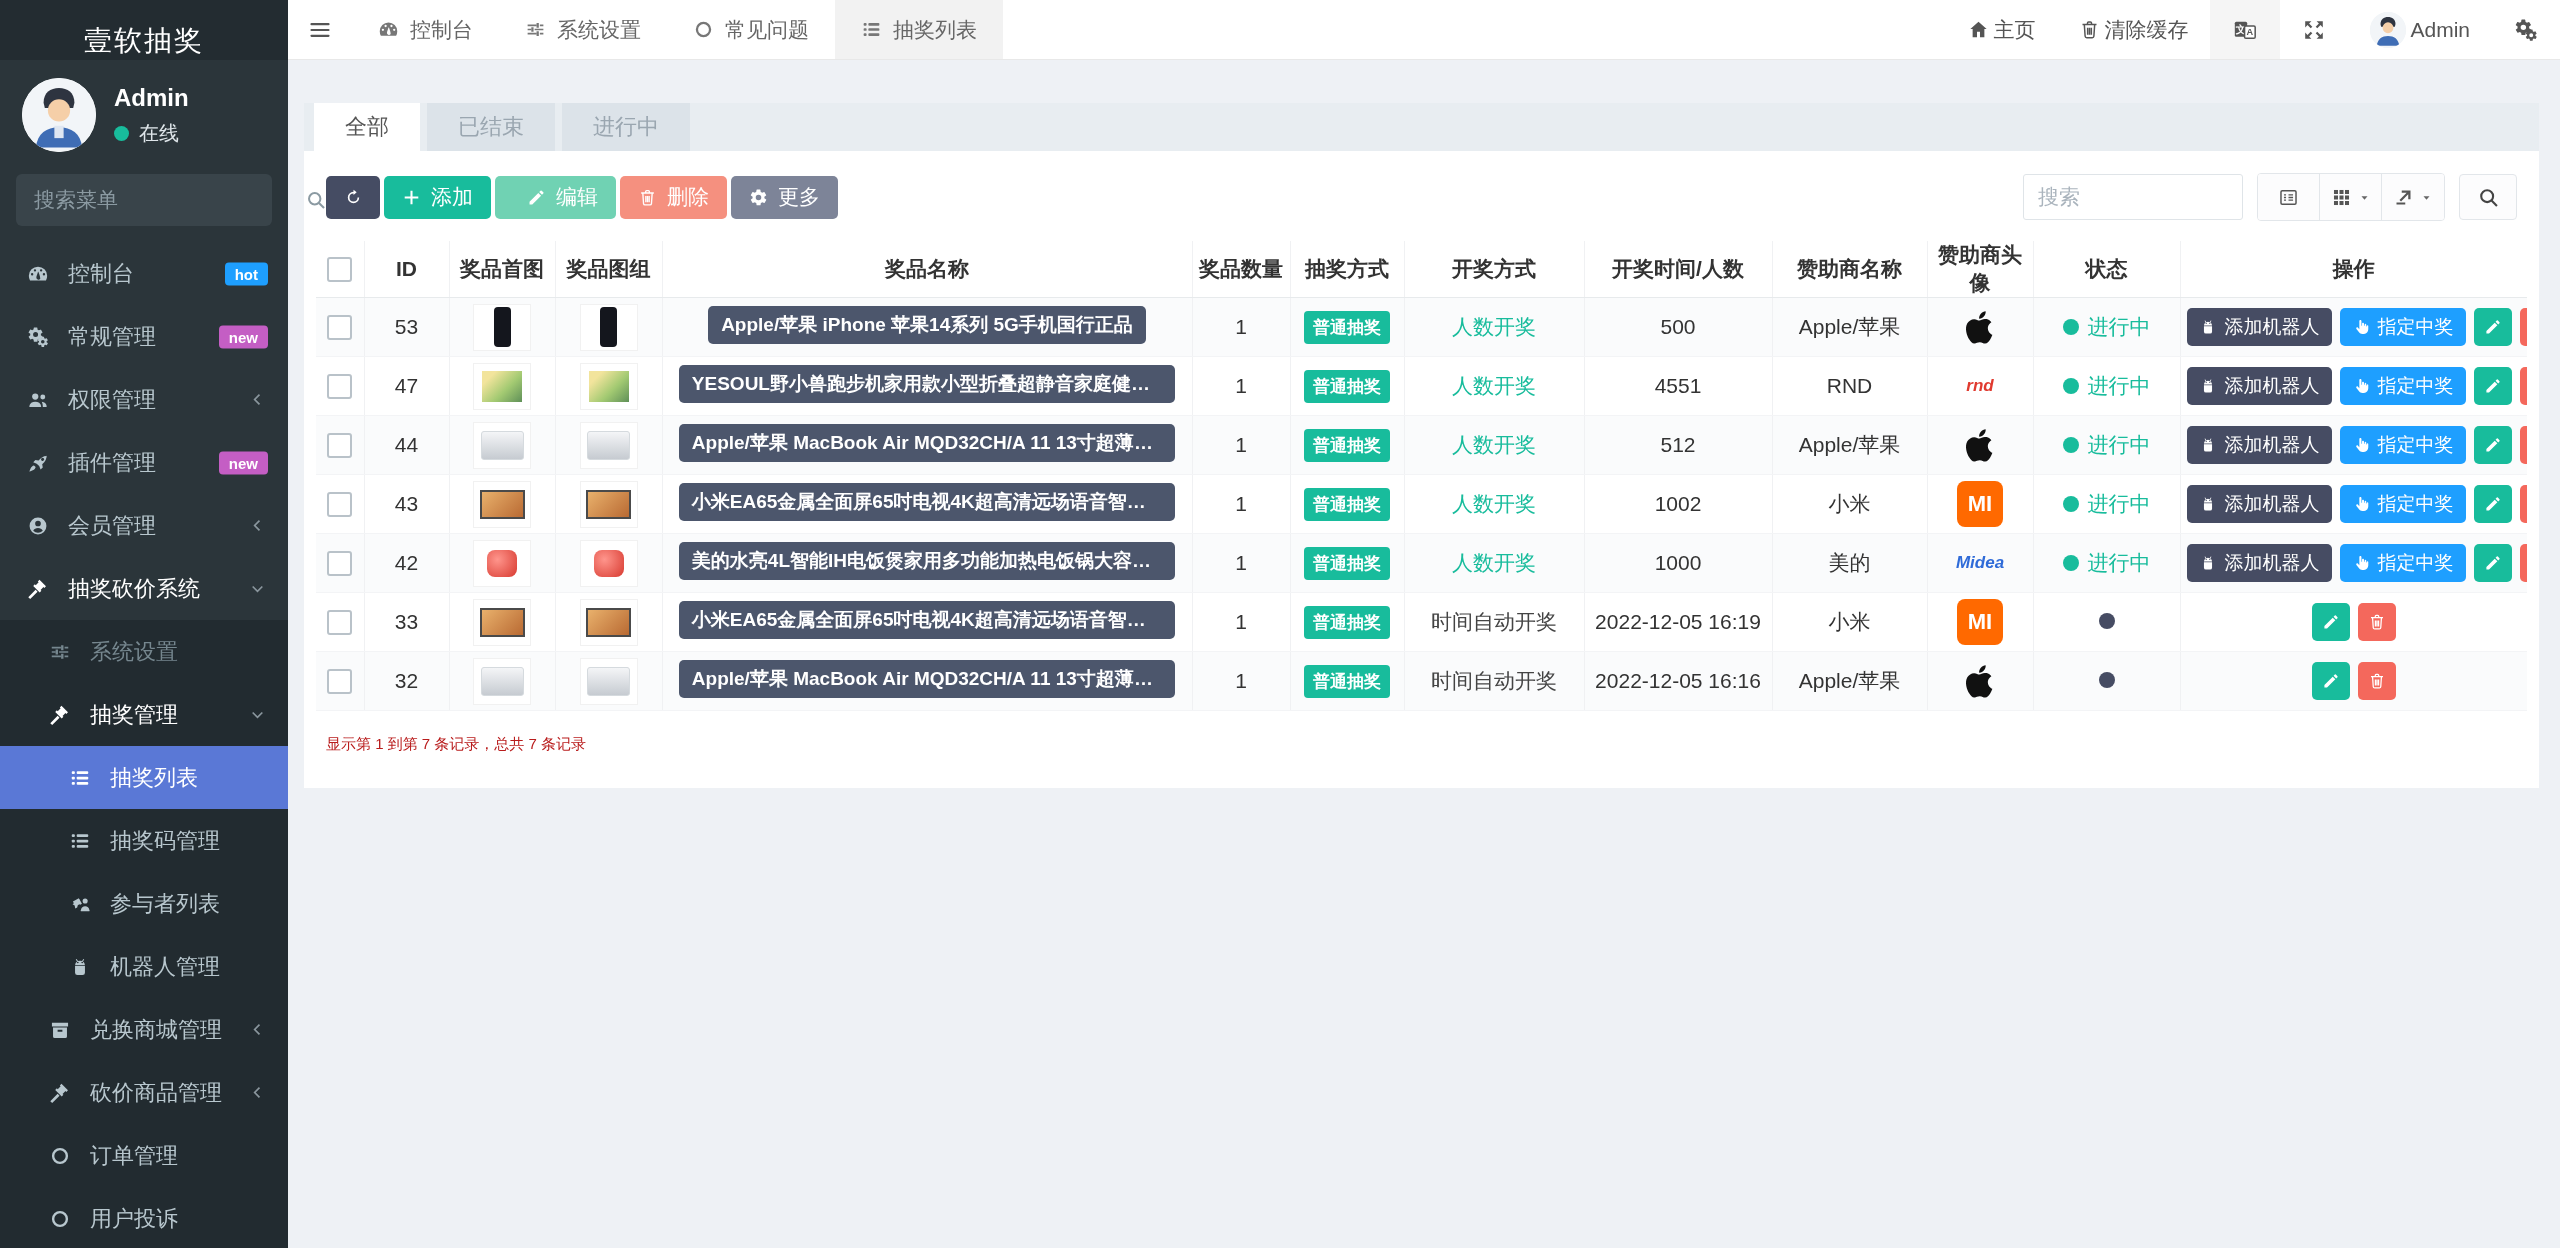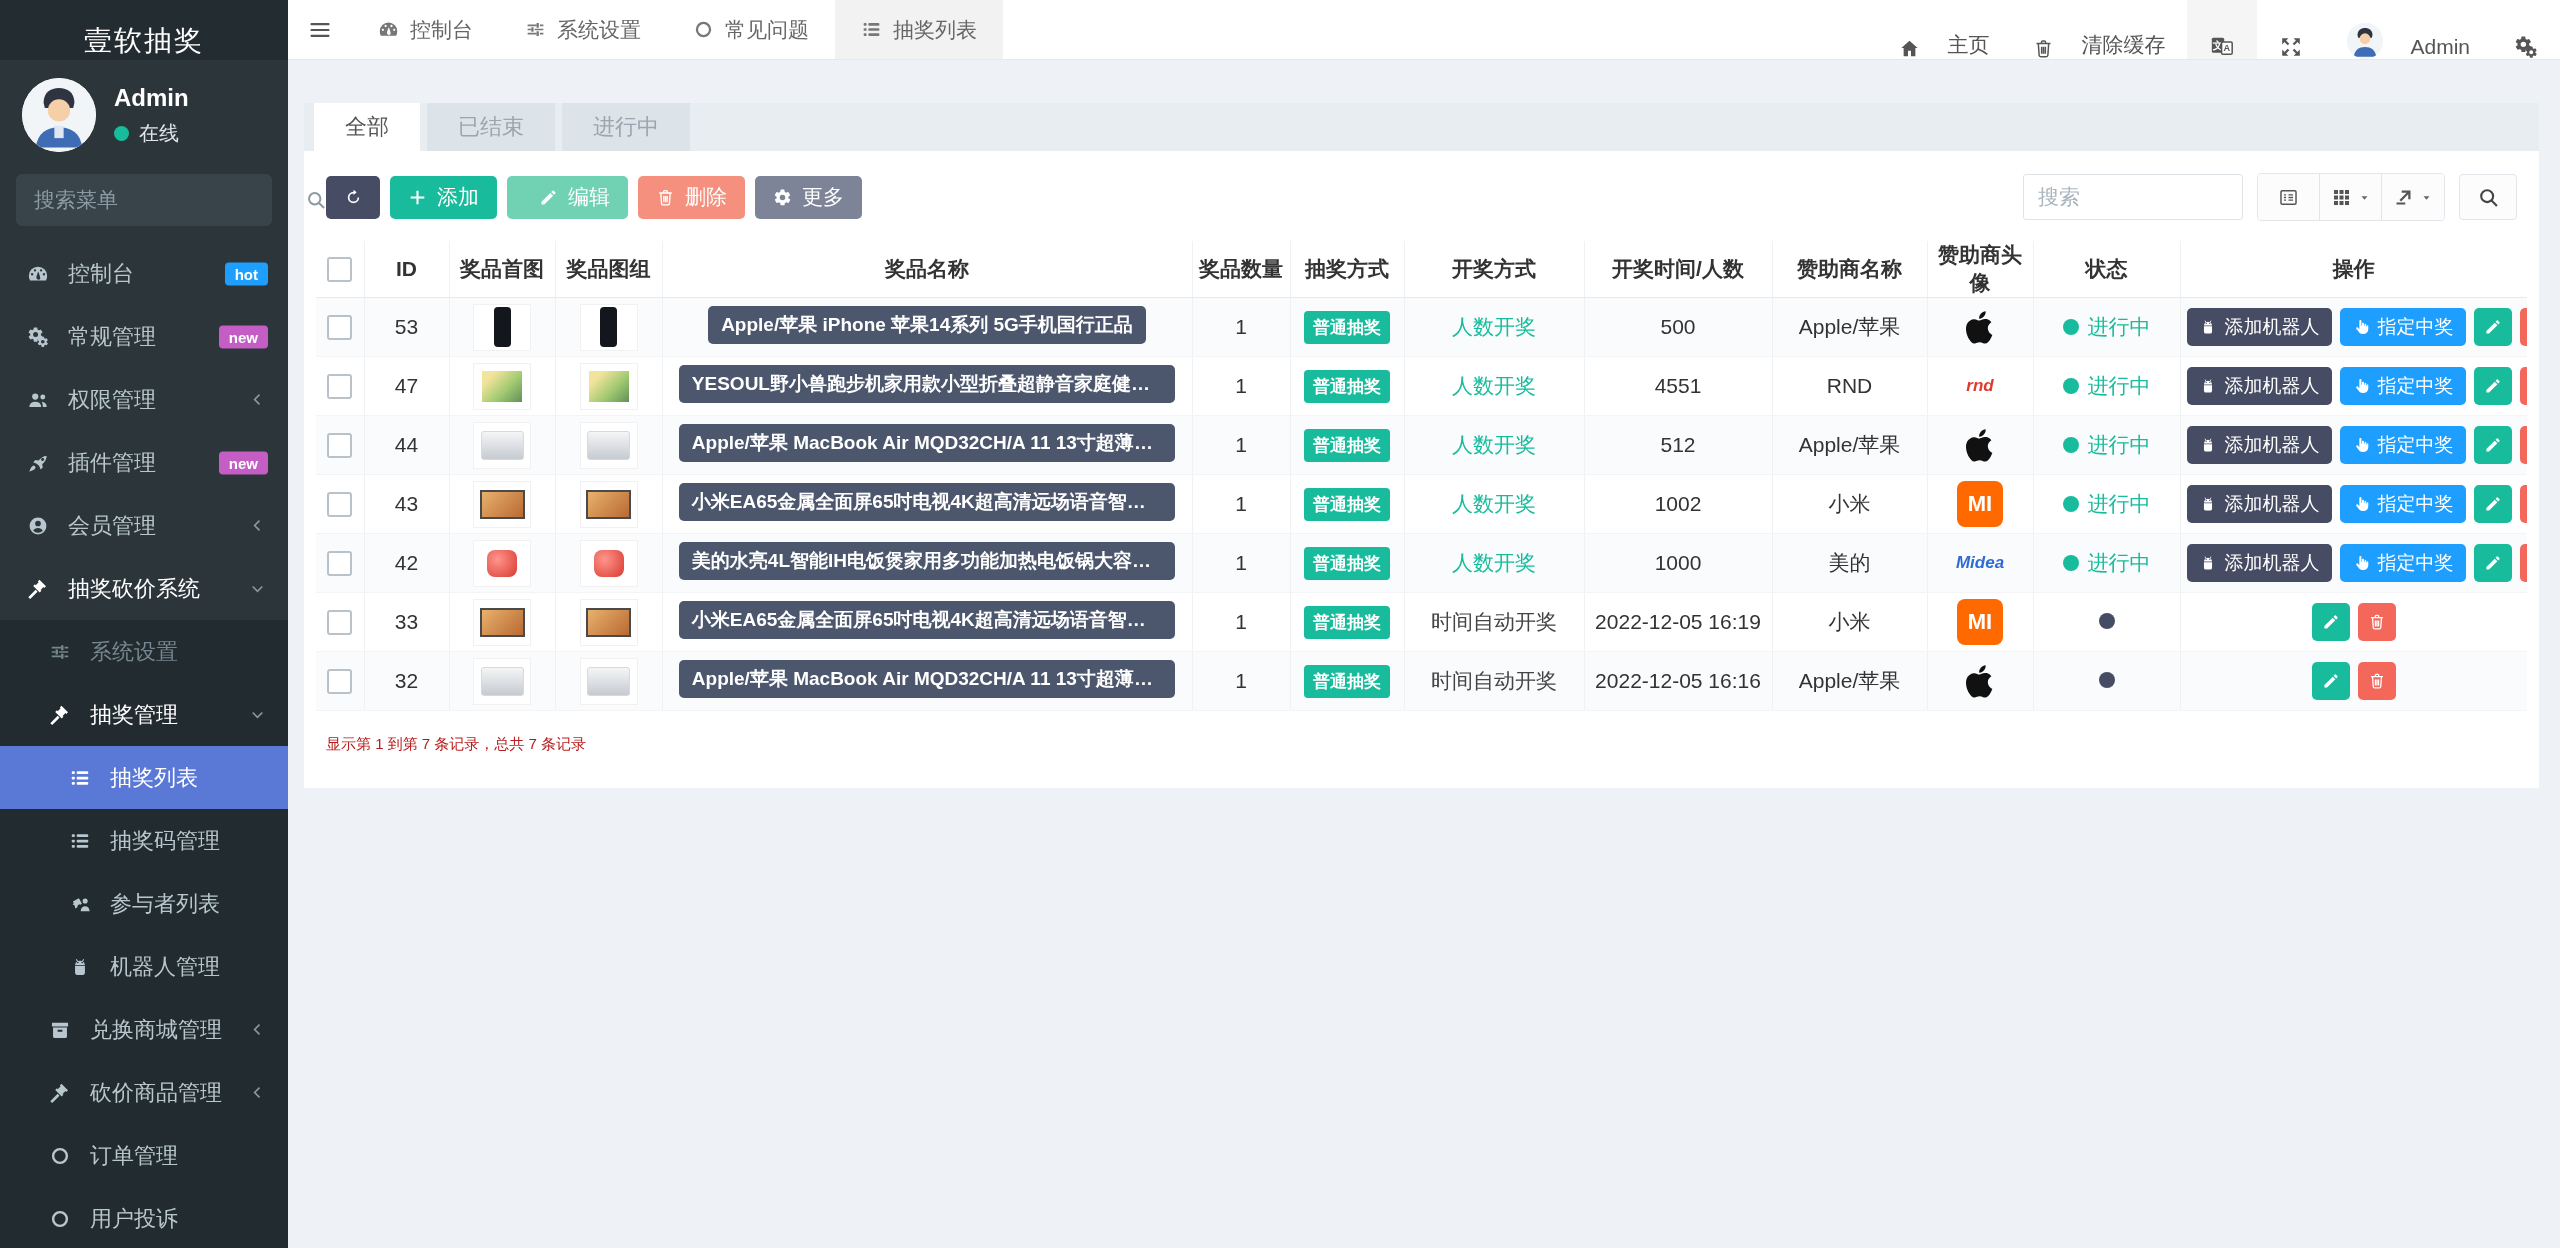--- a/index.html
+++ b/index.html
@@ -41,37 +41,37 @@
 
   
   .navbar { position:fixed; left:288px; right:0; top:0; height:60px; background:#fff;
     display:flex; align-items:stretch; border-bottom:1px solid #e8e8e8; z-index:4; }
   .burger { width:64px; display:flex; align-items:center; justify-content:center; color:#555; font-size:24px; cursor:pointer; }
   .nav-tabs { display:flex; align-items:stretch; }
   .nav-tab { display:flex; align-items:center; gap:11px; padding:0 26px; color:#666; font-size:21px; cursor:pointer; }
   .nav-tab .icon { font-size:21px; color:#777; }
   .nav-tab.active { background:#f2f2f2; }
   .nav-right { margin-left:auto; display:flex; align-items:stretch; }
-  .nav-item { display:flex; align-items:flex-end; gap:27px; padding:0 22px; color:#555; font-size:21px; cursor:pointer; }
+  .nav-item { display:flex; align-items:center; gap:4px; padding:8px 22px; color:#555; font-size:21px; cursor:pointer; }
   .nav-item .icon { font-size:21px; color:#555; }
   .nav-item.bg { background:#f5f5f5; }
   .avatar-small { width:36px; height:36px; border-radius:50%; overflow:hidden; background:#eef2f6; }
   .avatar-small svg { width:100%; height:100%; }
 
   
   .main { margin-left:288px; padding:103px 21px 0 16px; }
   .panel { background:transparent; }
   .panel-tabs { background:#e8edf1; display:flex; align-items:flex-end; padding:0 0 0 10px; height:48px; }
   .ftab { height:48px; line-height:48px; padding:0 31px; font-size:22px; color:#9aa6b0;
     background:#dce3e9; margin-right:7px; cursor:pointer; }
   .ftab.active { background:#ffffff; color:#555; }
   .panel-body { background:#fff; padding:22px 12px 34px 12px; }
 
   .toolbar { display:flex; align-items:center; justify-content:space-between; padding:0 10px; }
-  .tb-left { display:flex; gap:10px; }
+  .tb-left { display:flex; gap:4px; }
   .btn { display:inline-flex; align-items:center; gap:10px; height:43px; padding:0 18px;
     border:none; border-radius:5px; color:#fff; font-size:21px; font-family:inherit; cursor:pointer; }
   .btn .icon { font-size:19px; }
   .btn-refresh { background:#454c63; width:54px; justify-content:center; padding:0; }
   .btn-add { background:#18bc9c; }
   .btn-edit { background:#70d2b3;padding-left:32px; }
   .btn-del  { background:#f5907f;text-align:right; }
   .btn-more { background:#7d8498; }
   .tb-right { display:flex; align-items:center; gap:14px; }
   .search-box { width:220px; height:46px; border:1px solid #dfe4e8; border-radius:3px; background:#fff;

